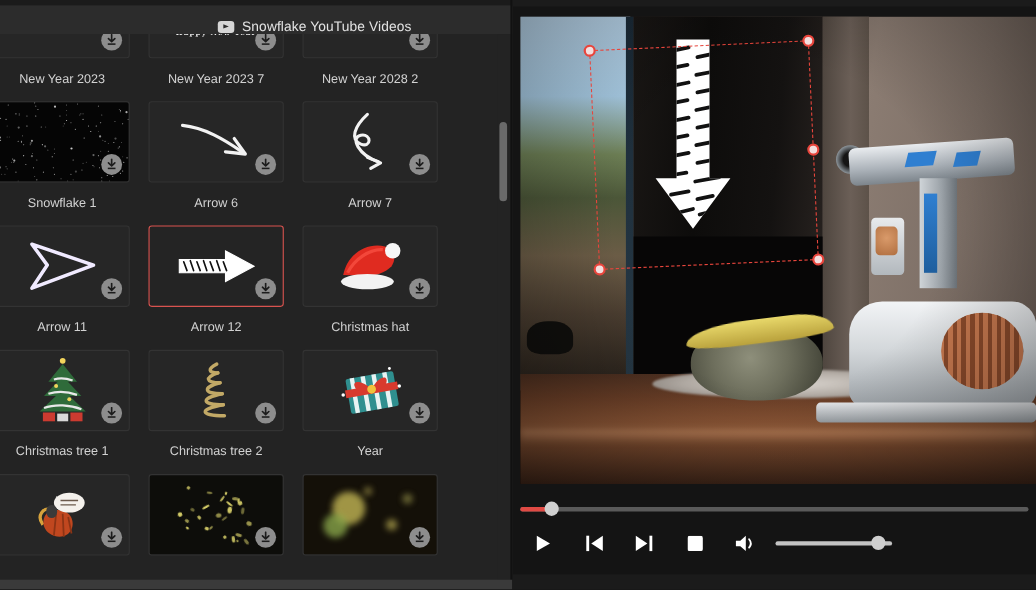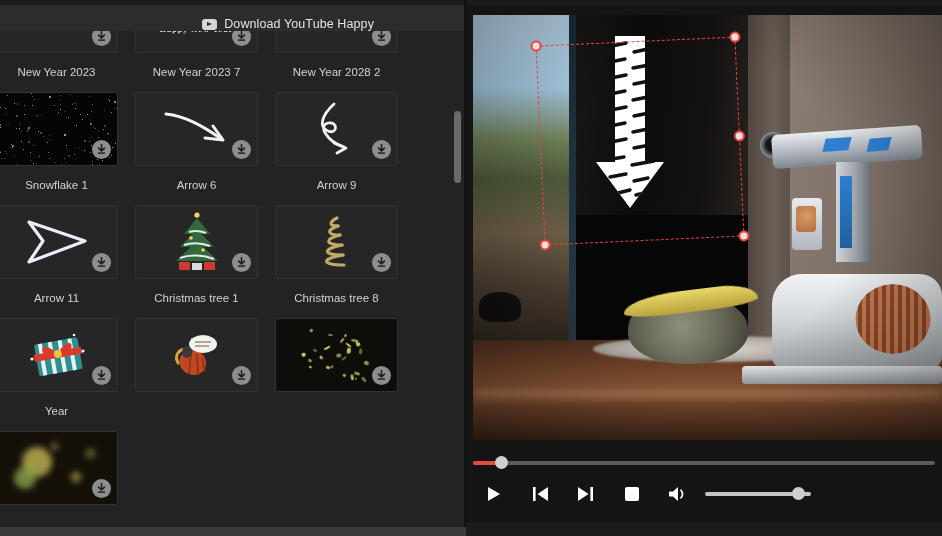--- a/index.html
+++ b/index.html
@@ -290,21 +290,21 @@
 
   <div id="left-panel">
     <div id="left-top-edge"></div>
 
     <div id="header-bar">
       <div id="yt-download-btn">
         <span id="yt-icon">
           <span class="body"></span>
             <span class="tri"></span>
         </span>
-        <span id="yt-label">Download YouTube Happy</span>
+        <span id="yt-label">Snowflake YouTube Videos</span>
       </div>
     </div>
 
     <div id="grid-viewport">
       <div id="grid">
           <div class="cell">
             <div class="tile">
               <div class="tile-art"></div>
               <div class="dl-badge">
                 <svg width="11" height="11" viewBox="0 0 11 11">
@@ -509,37 +509,81 @@
                   <path d="M22 42 L34 47 L25 52" stroke="#f2f2f2" stroke-width="2.8" fill="none" stroke-linecap="round" stroke-linejoin="round"></path>
                 </svg>
               </div>
               <div class="dl-badge">
                 <svg width="11" height="11" viewBox="0 0 11 11">
                   <path d="M5.5 0.6 V6.2 M2.6 4.1 L5.5 6.9 L8.4 4.1" stroke="#1c1c1c" stroke-width="1.5" fill="none" stroke-linecap="round" stroke-linejoin="round"></path>
                   <rect x="2" y="8.4" width="7" height="1.4" fill="#1c1c1c"></rect>
                 </svg>
               </div>
             </div>
-            <div class="caption">Arrow 9</div>
+            <div class="caption">Arrow 7</div>
           </div>
           <div class="cell">
             <div class="tile">
               <div class="tile-art">
                 <svg width="68" height="48" viewBox="0 0 68 48">
                   <path d="M6 4 L62 23 L6 44 L20 23 Z" stroke="#f0eaff" stroke-width="3.2" fill="none" stroke-linejoin="round"></path>
                 </svg>
               </div>
               <div class="dl-badge">
                 <svg width="11" height="11" viewBox="0 0 11 11">
                   <path d="M5.5 0.6 V6.2 M2.6 4.1 L5.5 6.9 L8.4 4.1" stroke="#1c1c1c" stroke-width="1.5" fill="none" stroke-linecap="round" stroke-linejoin="round"></path>
                   <rect x="2" y="8.4" width="7" height="1.4" fill="#1c1c1c"></rect>
                 </svg>
               </div>
             </div>
             <div class="caption">Arrow 11</div>
+          </div>
+          <div class="cell">
+            <div class="tile selected">
+              <div class="tile-art">
+                <svg width="72" height="34" viewBox="0 0 72 34">
+                  <path d="M2 11 H44 V3 L70 17 L44 31 V23 H2 Z" fill="#fff" stroke="#fff" stroke-width="1"></path>
+                  <g stroke="#111" stroke-width="1.5" stroke-linecap="round">
+                    <line x1="6" y1="13" x2="9" y2="21"></line>
+                    <line x1="12" y1="12" x2="15" y2="21"></line>
+                    <line x1="18" y1="13" x2="21" y2="21"></line>
+                    <line x1="24" y1="12" x2="27" y2="21"></line>
+                    <line x1="30" y1="13" x2="33" y2="21"></line>
+                    <line x1="36" y1="12" x2="39" y2="21"></line>
+                    <line x1="42" y1="13" x2="45" y2="21"></line>
+                  </g>
+                </svg>
+              </div>
+              <div class="dl-badge">
+                <svg width="11" height="11" viewBox="0 0 11 11">
+                  <path d="M5.5 0.6 V6.2 M2.6 4.1 L5.5 6.9 L8.4 4.1" stroke="#1c1c1c" stroke-width="1.5" fill="none" stroke-linecap="round" stroke-linejoin="round"></path>
+                  <rect x="2" y="8.4" width="7" height="1.4" fill="#1c1c1c"></rect>
+                </svg>
+              </div>
+            </div>
+            <div class="caption">Arrow 12</div>
+          </div>
+          <div class="cell">
+            <div class="tile">
+              <div class="tile-art">
+                <svg width="62" height="48" viewBox="0 0 62 48">
+                  <path d="M6 32 C10 12 28 2 44 6 C54 9 54 18 50 24 C44 30 36 32 30 33 Z" fill="#e02b20"></path>
+                  <path d="M10 30 C16 18 30 8 42 9" stroke="#ff5a4d" stroke-width="3" fill="none" opacity=".6"></path>
+                  <ellipse cx="28" cy="38" rx="24" ry="7" fill="#f2f2f2"></ellipse>
+                  <circle cx="51" cy="10" r="7" fill="#f7f7f7"></circle>
+                </svg>
+              </div>
+              <div class="dl-badge">
+                <svg width="11" height="11" viewBox="0 0 11 11">
+                  <path d="M5.5 0.6 V6.2 M2.6 4.1 L5.5 6.9 L8.4 4.1" stroke="#1c1c1c" stroke-width="1.5" fill="none" stroke-linecap="round" stroke-linejoin="round"></path>
+                  <rect x="2" y="8.4" width="7" height="1.4" fill="#1c1c1c"></rect>
+                </svg>
+              </div>
+            </div>
+            <div class="caption">Christmas hat</div>
           </div>
           <div class="cell">
             <div class="tile">
               <div class="tile-art">
                 <svg width="56" height="60" viewBox="0 0 56 60">
                   <circle cx="28" cy="3" r="2.6" fill="#f2d45c"></circle>
                   <path d="M28 6 L41 22 H15 Z" fill="#2f6b3a"></path>
                   <path d="M28 17 L45 35 H11 Z" fill="#2f6b3a"></path>
                   <path d="M28 29 L49 49 H7 Z" fill="#2f6b3a"></path>
                   <path d="M20 20 C26 18 32 19 37 21" stroke="#e8e8e8" stroke-width="2" fill="none"></path>
@@ -574,21 +618,21 @@
                   </g>
                 </svg>
               </div>
               <div class="dl-badge">
                 <svg width="11" height="11" viewBox="0 0 11 11">
                   <path d="M5.5 0.6 V6.2 M2.6 4.1 L5.5 6.9 L8.4 4.1" stroke="#1c1c1c" stroke-width="1.5" fill="none" stroke-linecap="round" stroke-linejoin="round"></path>
                   <rect x="2" y="8.4" width="7" height="1.4" fill="#1c1c1c"></rect>
                 </svg>
               </div>
             </div>
-            <div class="caption">Christmas tree 8</div>
+            <div class="caption">Christmas tree 2</div>
           </div>
           <div class="cell">
             <div class="tile">
               <div class="tile-art">
                 <svg width="62" height="52" viewBox="0 0 62 52">
                   <g transform="rotate(-10 31 26)">
                     <rect x="10" y="12" width="44" height="32" rx="2" fill="#2f8f8f"></rect>
                     <g fill="#e8f3f3">
                       <rect x="14" y="12" width="4" height="32"></rect>
                       <rect x="24" y="12" width="4" height="32"></rect>

